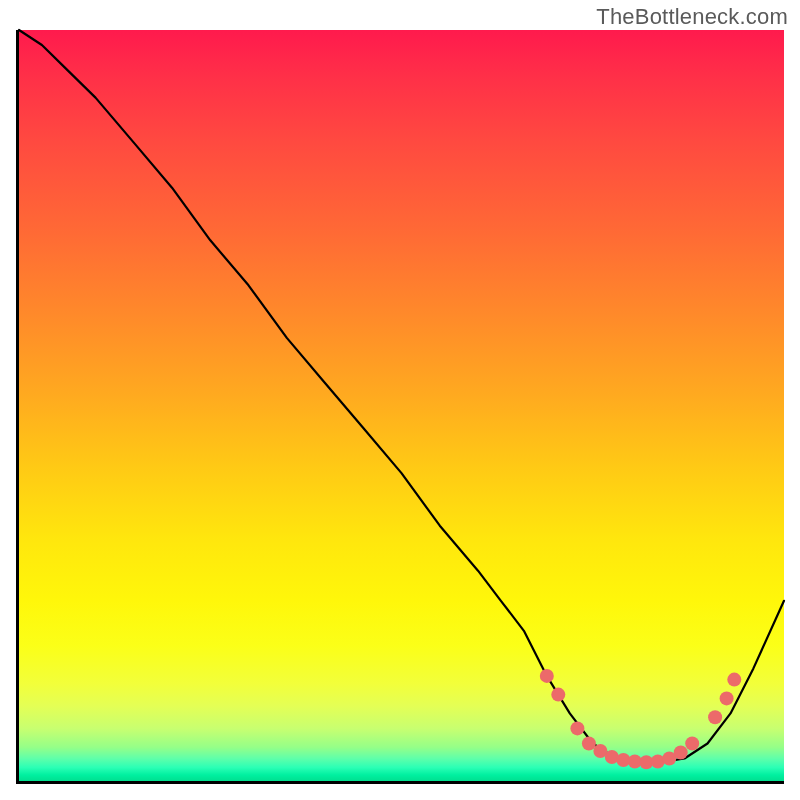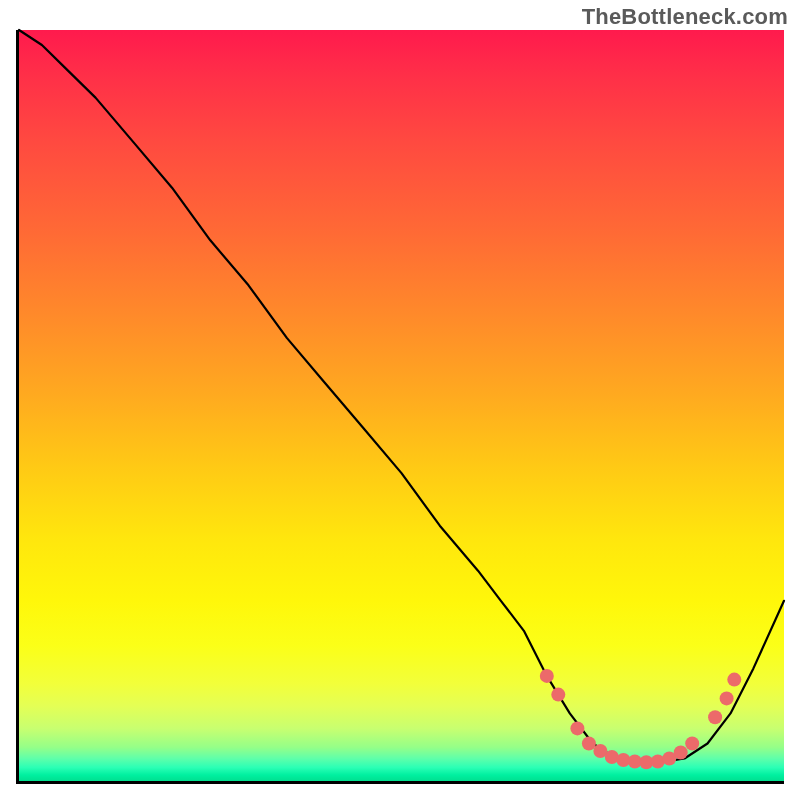--- a/index.html
+++ b/index.html
@@ -9,21 +9,20 @@
     height: 800px;
     overflow: hidden;
     background: #fff;
     font-family: Arial, Helvetica, sans-serif;
   }
   .frame {
     position: relative;
     width: 800px;
     height: 800px;
     background: #fff;
-    font-weight: bold;
   }
   .watermark {
     position: absolute;
     top: 4px;
     right: 12px;
     font-size: 22px;
     color: #5a5a5a;
     font-family: Arial, Helvetica, sans-serif;
     letter-spacing: 0.2px;
     z-index: 10;

